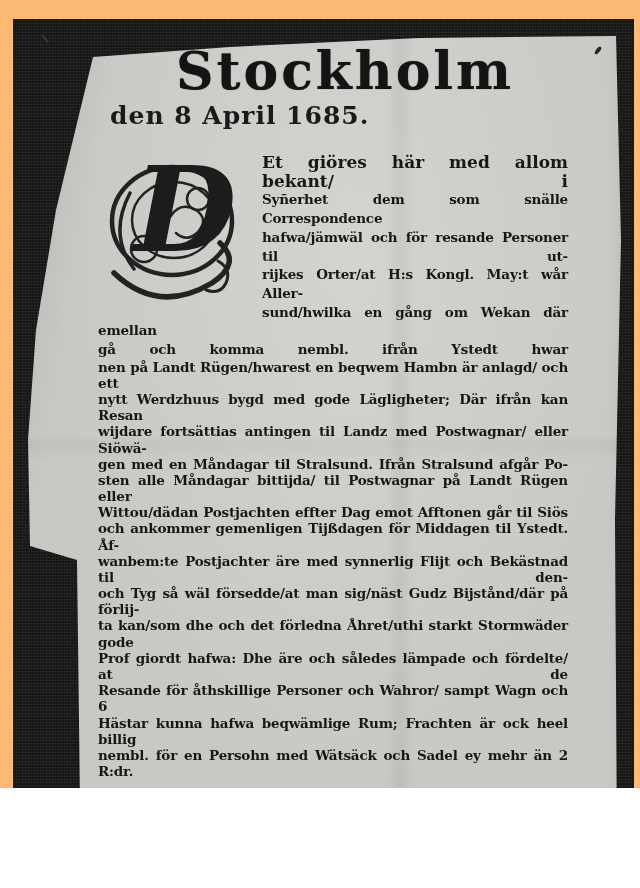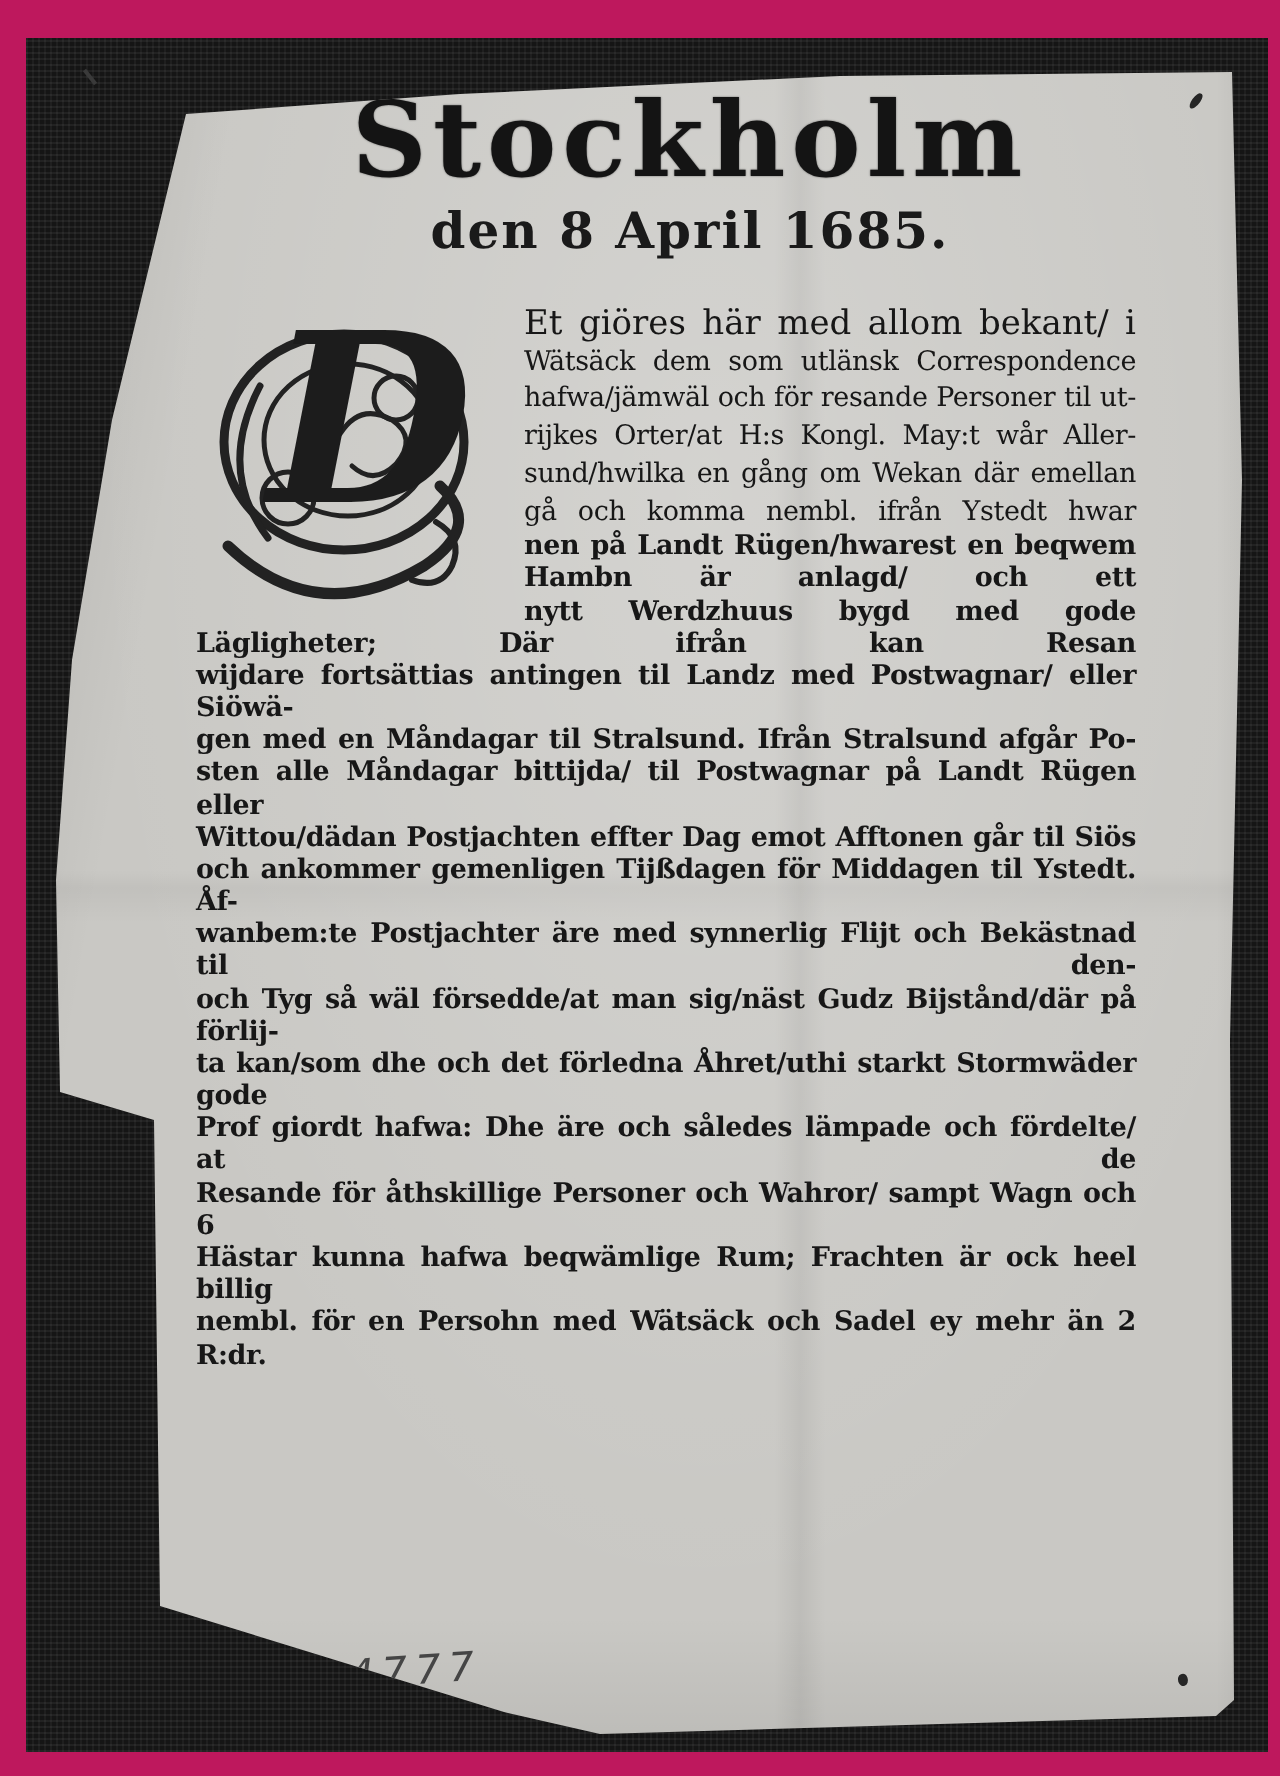--- a/index.html
+++ b/index.html
@@ -1,18 +1,18 @@
 <!DOCTYPE html>
 <html><head>
 <meta charset="utf-8">
 <style>
   html,body{margin:0;padding:0;}
   .photo{
-    position:relative;width:640px;height:888px;overflow:hidden;
-    background:#be185d;
+    position:relative;width:640px;height:788px;overflow:hidden;
+    background:#fdba74;
     font-family:"DejaVu Serif","Liberation Serif",serif;
   }
   .mount{
     position:absolute;left:13px;top:19px;width:621px;height:857px;
     background-color:#151515;
     background-image:
       repeating-linear-gradient(0deg, rgba(255,255,255,.055) 0 1px, transparent 1px 3px),
       repeating-linear-gradient(90deg, rgba(255,255,255,.045) 0 1px, transparent 1px 3px);
   }
   .paper{
@@ -34,33 +34,33 @@
       linear-gradient(to bottom, rgba(0,0,0,0) 49%, rgba(0,0,0,.04) 50%, rgba(0,0,0,0) 52%);
     color:#1b1b1b;
   }
   .title{
     position:absolute;left:110px;top:40px;width:470px;
     text-align:center;font-size:52px;font-weight:700;letter-spacing:3px;
     color:#141414;text-shadow:0 0 1px rgba(0,0,0,.55);
   }
   .dateline{
     position:absolute;left:110px;top:101px;width:470px;
-    text-align:center;font-size:25px;font-weight:700;letter-spacing:1px;color:#1a1a1a;
+    font-size:25px;font-weight:700;letter-spacing:1px;color:#1a1a1a;
   }
   .content{position:absolute;left:98px;top:153px;width:470px;}
   .dropcap{
     position:relative;float:left;width:150px;height:146px;margin:4px 12px 0 2px;
   }
   .dropcap svg{position:absolute;left:0;top:0;}
   .dropcap .letter{
     position:absolute;left:34px;top:-6px;font-size:118px;font-weight:700;font-style:italic;
     color:#1c1c1c;line-height:1;
   }
   .intro-line{
-    font-size:13.5px;font-weight:400;line-height:18.7px;letter-spacing:-.2px;
+    font-size:13.5px;font-weight:700;line-height:18.7px;letter-spacing:-.2px;
     text-align:justify;text-align-last:justify;color:#171717;
   }
   .intro-line.line1{font-size:17px;letter-spacing:0;}
   .body-line{
     clear:none;font-size:13.5px;font-weight:700;line-height:16.17px;letter-spacing:-.2px;
     text-align:justify;text-align-last:justify;color:#171717;
   }
   .note{
     position:absolute;left:88px;top:826px;
     font-family:"DejaVu Sans","Liberation Sans",sans-serif;font-style:italic;
@@ -97,21 +97,21 @@
             <circle cx="44" cy="92" r="13" stroke-width="2.5"></circle>
             <circle cx="98" cy="42" r="11" stroke-width="2.5"></circle>
             <path d="M70,60 q10,-16 26,-7 q13,9 2,22 q-11,11 -22,1" stroke-width="2.5"></path>
             <path d="M118,104 q14,8 8,22 q-6,12 -20,7" stroke-width="3"></path>
           </g>
         </svg>
         <span class="letter">D</span>
       </div>
 
       <div class="intro-line line1">Et giöres här med allom bekant/ i</div>
-      <div class="intro-line">Wätsäck dem som utlänsk Correspondence</div>
+      <div class="intro-line">Syñerhet dem som snälle Correspondence</div>
       <div class="intro-line">hafwa/jämwäl och för resande Personer til ut-</div>
       <div class="intro-line">rijkes Orter/at H:s Kongl. May:t wår Aller-</div>
       <div class="intro-line">sund/hwilka en gång om Wekan där emellan</div>
       <div class="intro-line">gå och komma nembl. ifrån Ystedt hwar</div>
 
       <div class="body-line">nen på Landt Rügen/hwarest en beqwem Hambn är anlagd/ och ett</div>
       <div class="body-line">nytt Werdzhuus bygd med gode Lägligheter;  Där ifrån kan Resan</div>
       <div class="body-line">wijdare fortsättias antingen til Landz med Postwagnar/ eller Siöwä-</div>
       <div class="body-line">gen med en Måndagar til Stralsund.   Ifrån Stralsund afgår Po-</div>
       <div class="body-line">sten alle Måndagar bittijda/ til Postwagnar på Landt Rügen eller</div>

